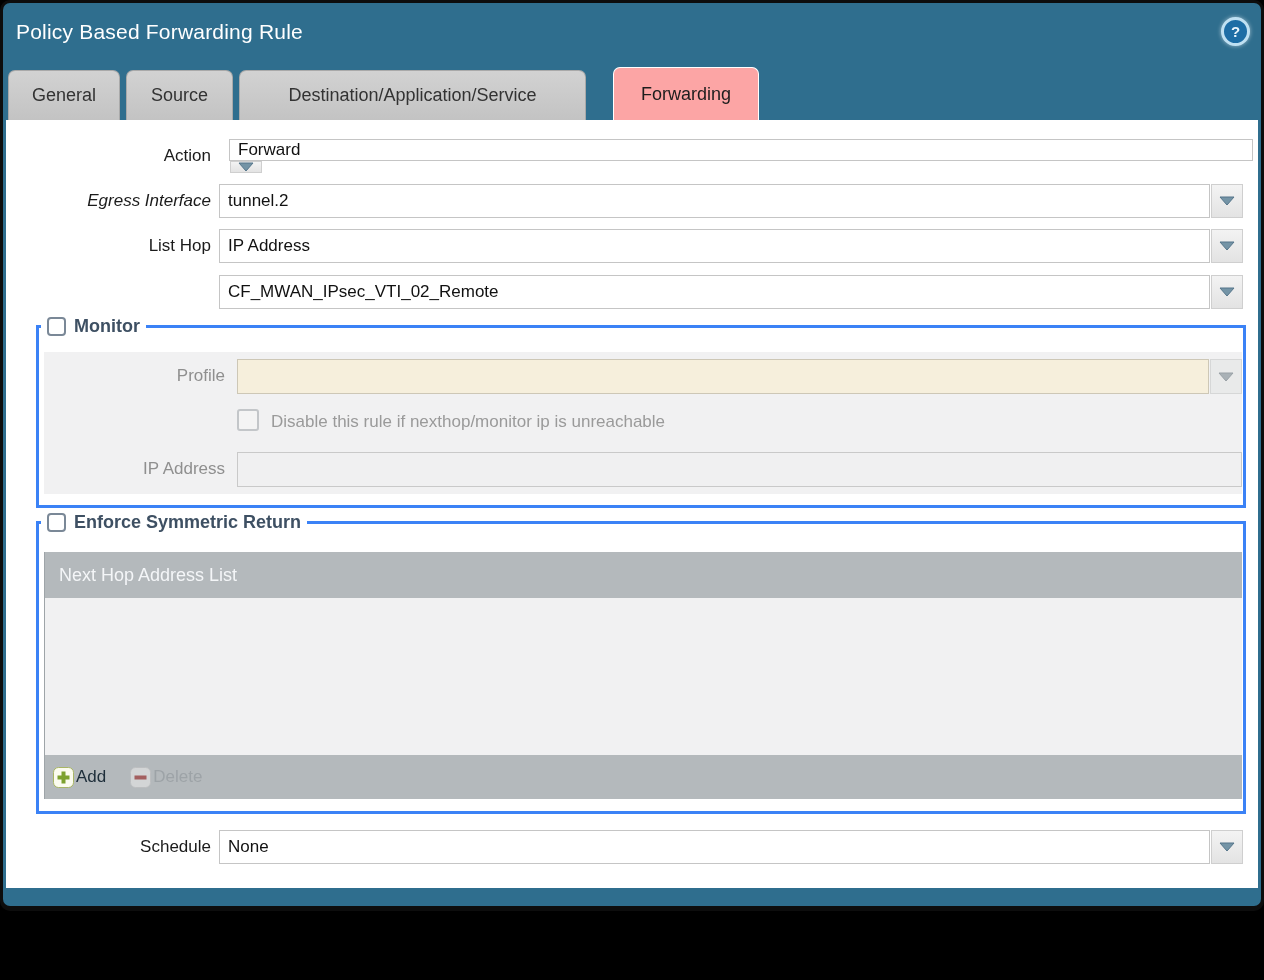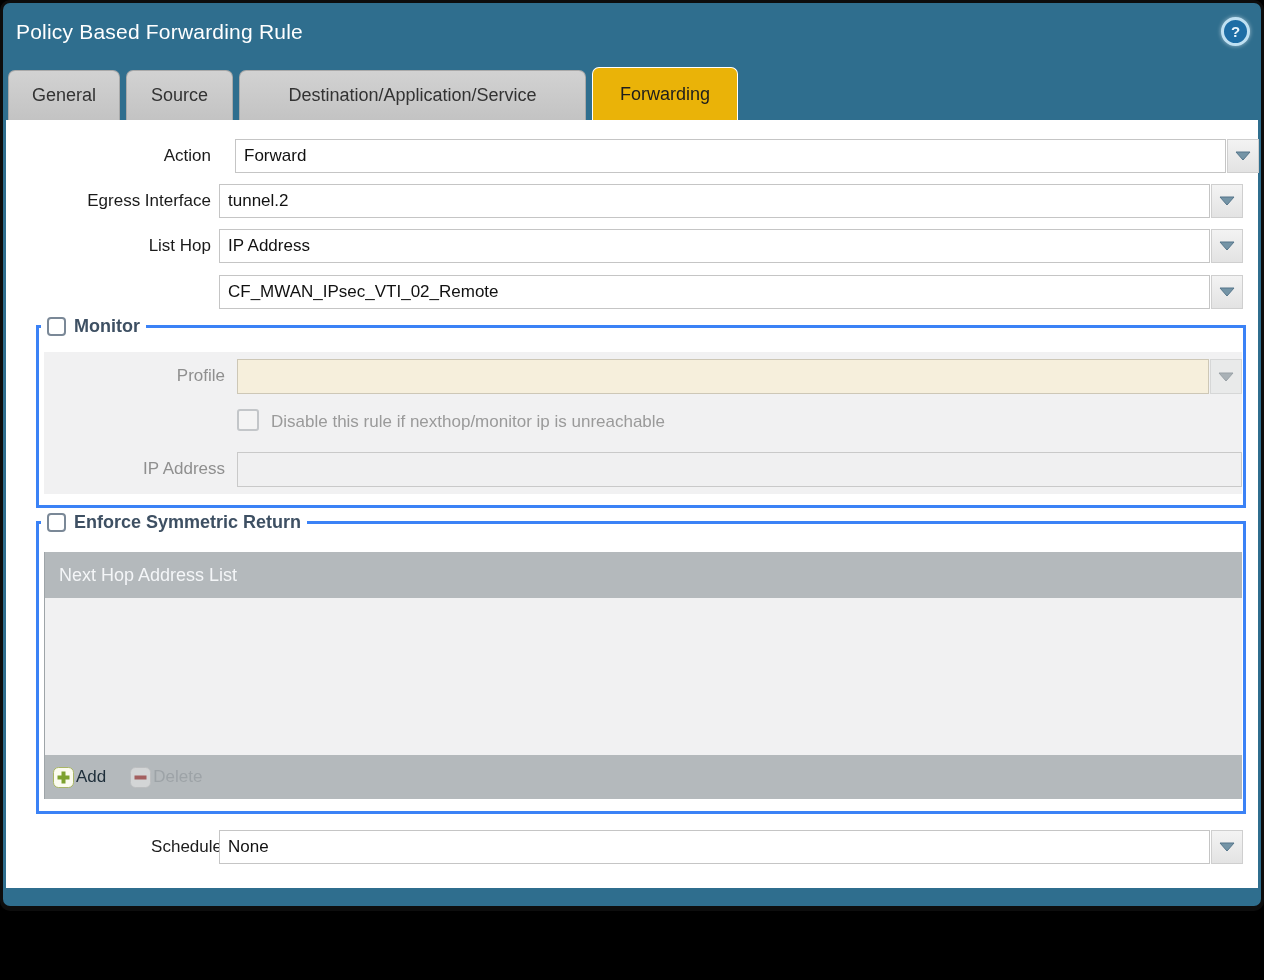--- a/index.html
+++ b/index.html
@@ -29,22 +29,22 @@
   }
 
   
   .tab {
     top:70px; height:50px; background:linear-gradient(#d2d2d2,#c3c3c3);
     border-radius:7px 7px 0 0; border:1px solid #a9a9a9; border-bottom:none;
     display:flex; align-items:center; justify-content:center;
     font-size:18px; color:#333; cursor:pointer;
   }
   .tab.active {
-    top:67px; height:53px; background:#eab308; border-color:#fff;
-    color:#1d1d1d; z-index:3;
+    top:67px; height:53px; background:#fca5a5; border-color:#fff;
+    color:#1d1d1d; z-index:3;margin-left:21px;
   }
 
   
   .content {
     left:6px; top:120px; width:1252px; height:768px; background:#fff; z-index:2;
   }
 
   .field-label {
     text-align:right; font-size:17px; color:#1b1b1b; width:205px; left:0;
   }
@@ -128,30 +128,30 @@
   <div class="abs tab" style="left:126px;width:107px;">
     <span>Source</span>
   </div>
   <div class="abs tab active" style="left:592px;width:146px;">
     <span>Forwarding</span>
   </div>
 
   <div class="abs content">
 
     <div class="abs field-label" style="top:26px;">Action</div>
-    <div class="abs combo" style="left:229px;top:19px;width:1024px;">
+    <div class="abs combo" style="left:223px;top:19px;width:1024px;flex-direction:column;">
       <div class="val">Forward</div>
       <div class="btn">
         <svg width="16" height="10">
             <path d="M1 1 L15 1 L8 9 Z" fill="#7494a6" stroke="#55758a"></path>
           </svg>
       </div>
     </div>
 
-    <div class="abs field-label" style="top:71px;">Egress Interface</div>
+    <div class="abs field-label" style="top:71px;font-style:italic;">Egress Interface</div>
     <div class="abs combo" style="left:213px;top:64px;width:1024px;">
       <div class="val">tunnel.2</div>
       <div class="btn">
         <svg width="16" height="10">
             <path d="M1 1 L15 1 L8 9 Z" fill="#7494a6" stroke="#55758a"></path>
           </svg>
       </div>
     </div>
 
     <div class="abs field-label" style="top:116px;">List Hop</div>
@@ -218,21 +218,21 @@
             <svg width="21" height="21" viewBox="0 0 21 21">
               <rect x="0.5" y="0.5" width="20" height="20" rx="5" fill="#d3d5d6" stroke="#bcbec0"></rect>
               <path d="M4.5 10.5 H16.5" stroke="#a35f5f" stroke-width="4"></path>
             </svg>
             <span>Delete</span>
           </div>
         </div>
       </div>
     </fieldset>
 
-    <div class="abs field-label" style="top:717px;margin-left:11px;">Schedule</div>
+    <div class="abs field-label" style="top:717px;">Schedule</div>
     <div class="abs combo" style="left:213px;top:710px;width:1024px;">
       <div class="val">None</div>
       <div class="btn">
         <svg width="16" height="10">
             <path d="M1 1 L15 1 L8 9 Z" fill="#7494a6" stroke="#55758a"></path>
           </svg>
       </div>
     </div>
   </div>
 

